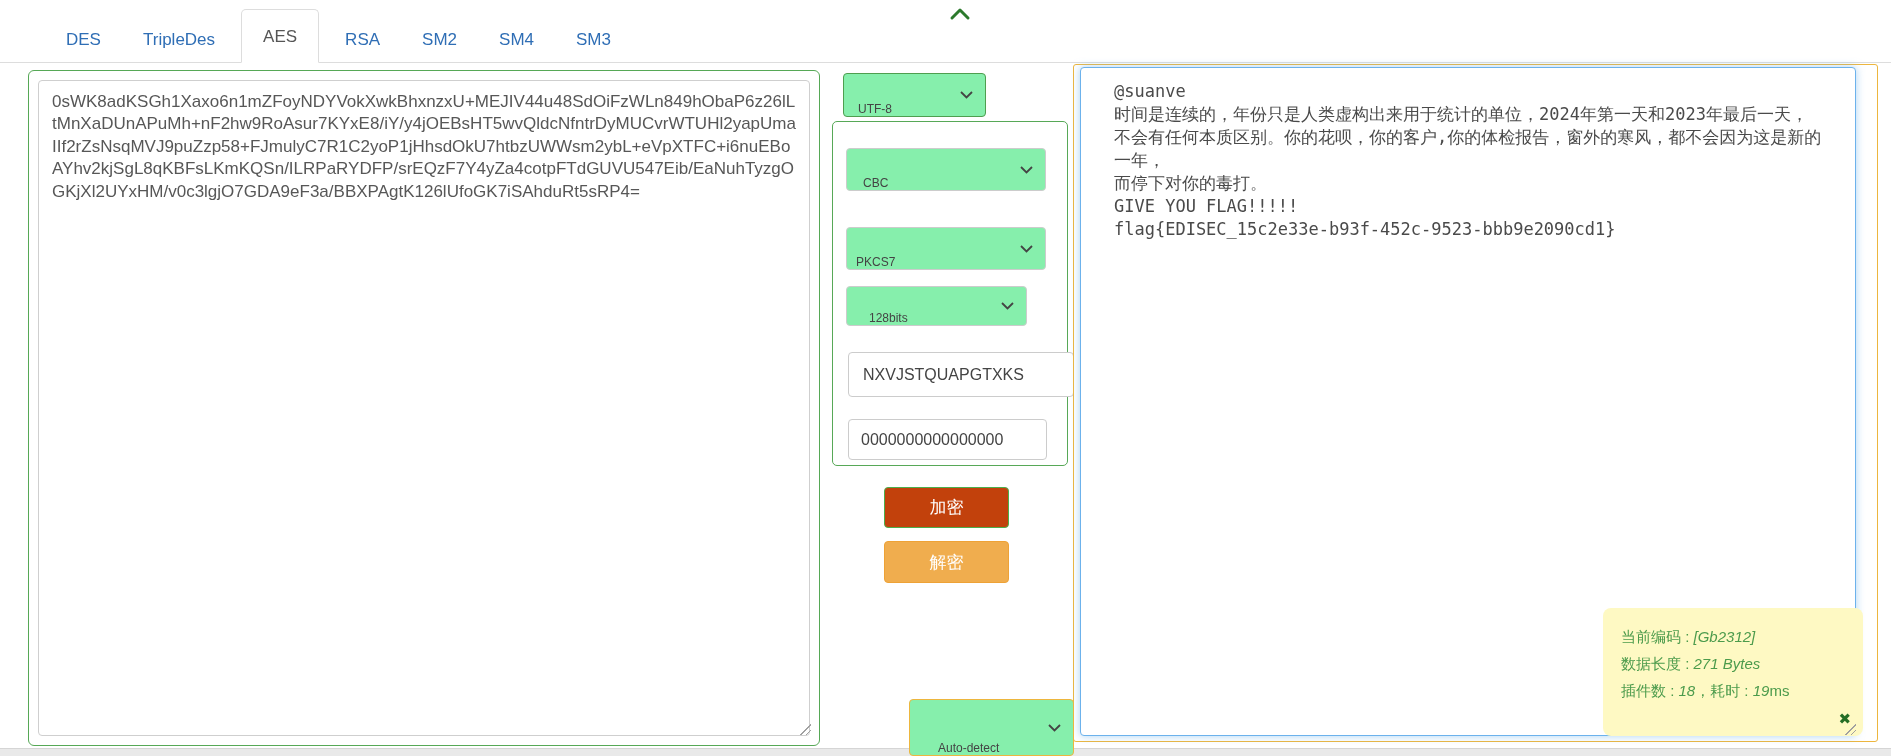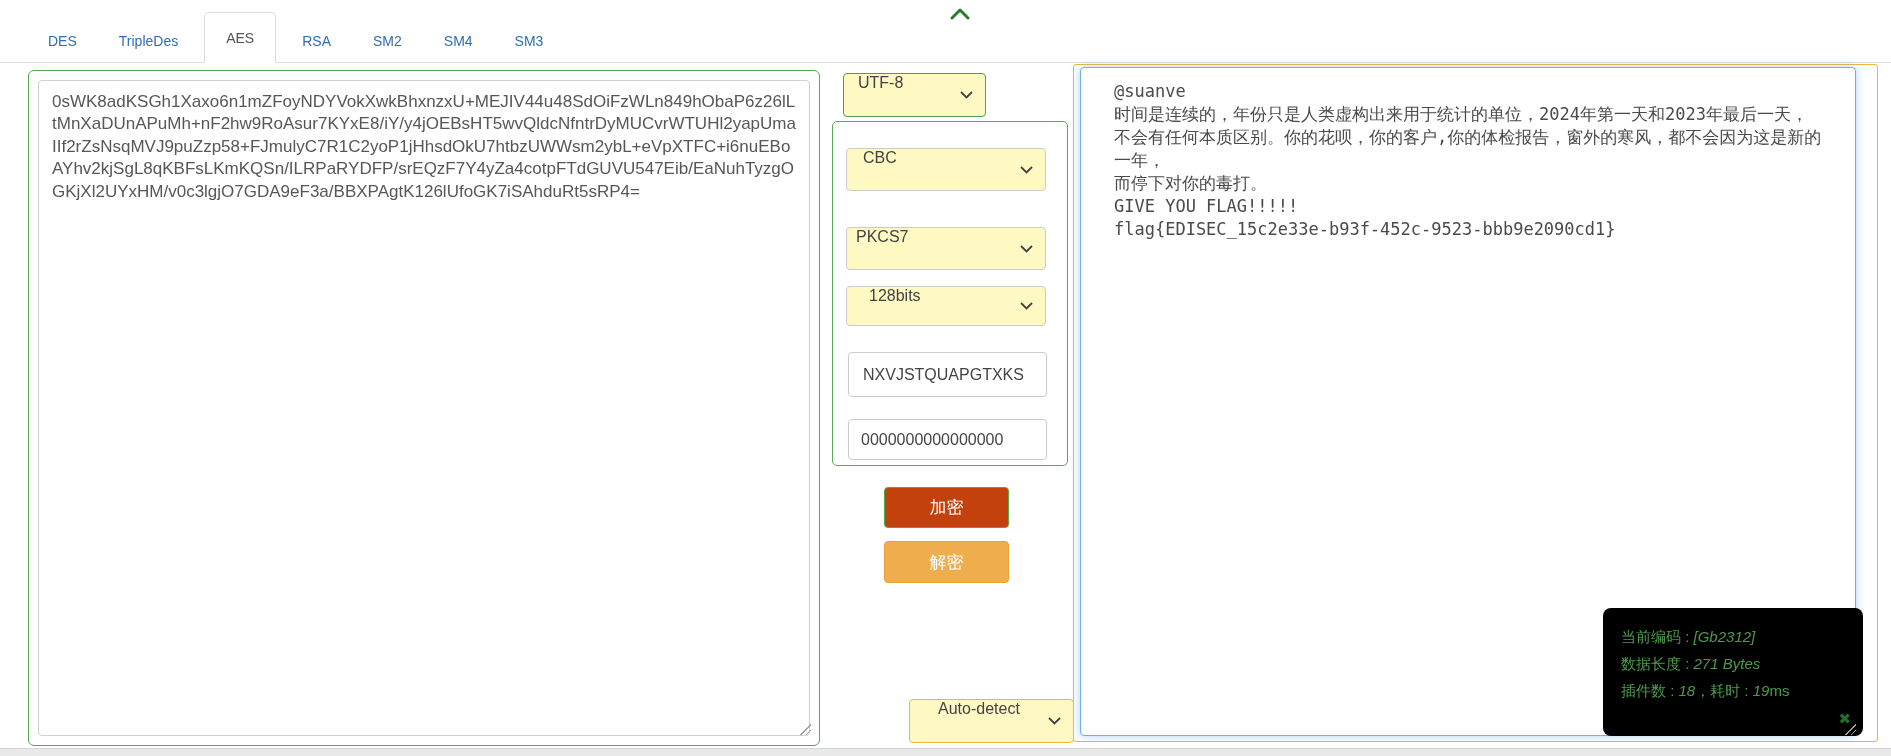--- a/index.html
+++ b/index.html
@@ -3,71 +3,71 @@
 <meta charset="utf-8">
 <style>
   * { margin:0; padding:0; box-sizing:border-box; }
   html,body { background:#fff; }
   body { font-family:"Liberation Sans","DejaVu Sans",sans-serif; }
   .stage { position:relative; width:1891px; height:756px; background:#fff; overflow:hidden; }
 
   
   .tabbar { position:absolute; left:0; top:0; width:100%; height:63px;
             border-bottom:1px solid #ddd; display:flex; align-items:flex-end;
-            padding-left:32px; font-size:14px; }
+            padding-left:50px; font-size:17px; }
   .tab { padding:14px 16px; margin-right:10px; color:#2f6eb5; cursor:pointer; line-height:1; }
   .tab.active { border:1px solid #ddd; border-bottom:1px solid #fff; border-radius:5px 5px 0 0;
                 color:#555; background:#fff; margin-bottom:-1px; padding:18px 21px 17px; }
   .caret { position:absolute; left:949px; top:6px; cursor:pointer; }
 
   
   .left-panel { position:absolute; left:28px; top:70px; width:792px; height:676px;
                 border:1px solid #56a856; border-radius:6px; }
   .input-area { position:absolute; left:38px; top:80px; width:772px; height:656px;
                 border:1px solid #cfcfcf; border-radius:4px; padding:10px 13px;
                 font-family:"Liberation Sans","DejaVu Sans",sans-serif; font-size:17px;
                 line-height:1.32; color:#575757; resize:none; outline:none; overflow:hidden;
                 white-space:pre-wrap; word-wrap:break-word; }
 
   
-  .sel { position:absolute; background:#fef9c3; border:1px solid #ccc; border-radius:4px;
-         display:flex; align-items:flex-start; font-size:16px; color:#444; cursor:pointer; }
+  .sel { position:absolute; background:#86efac; border:1px solid #ccc; border-radius:4px;
+         display:flex; align-items:flex-end; font-size:12px; color:#444; cursor:pointer; }
   .sel .chev { position:absolute; right:12px; top:50%; transform:translateY(-50%); display:flex; }
   .sel-utf8 { left:843px; top:73px; width:143px; height:44px; border-color:#4f9e4f; padding-left:14px; }
   .ctrlbox { position:absolute; left:832px; top:121px; width:236px; height:345px;
              border:1px solid #57a857; border-radius:5px; }
   .sel-mode    { left:846px; top:148px; width:200px; height:43px; padding-left:16px; }
   .sel-padding { left:846px; top:227px; width:200px; height:43px; padding-left:9px; }
-  .sel-keysize { left:846px; top:286px; width:200px; height:40px; padding-left:22px; }
+  .sel-keysize { left:846px; top:286px; width:181px; height:40px; padding-left:22px; }
   .txt { position:absolute; border:1px solid #ccc; border-radius:4px; background:#fff;
          font-family:"Liberation Sans","DejaVu Sans",sans-serif; font-size:16px; color:#444;
          outline:none; }
-  .key { left:848px; top:352px; width:199px; height:45px; padding:0 4px 0 14px; }
+  .key { left:848px; top:352px; width:226px; height:45px; padding:0 4px 0 14px; }
   .iv  { left:848px; top:419px; width:199px; height:41px; padding:0 0 0 12px; }
   .btn { position:absolute; left:884px; width:125px; border-radius:4px; border:1px solid transparent;
          color:#fff; font-size:17px; font-family:inherit; cursor:pointer; }
   .btn-encrypt { top:487px; height:41px; background:#c2410c; border-color:#4cae4c; }
   .btn-decrypt { top:541px; height:42px; background:#f0ad4e; border-color:#eea236; }
 
   
   .goldbox { position:absolute; left:1073px; top:64px; width:805px; height:678px;
              border:1px solid #edb63e; border-radius:3px; z-index:0; }
   .output-area { position:absolute; left:1080px; top:67px; width:776px; height:669px; z-index:1;
                  border:1px solid #6cb2ec; border-radius:4px;
                  box-shadow:0 0 8px rgba(102,175,233,0.55);
                  padding:12px 33px; background:#fff;
                  font-family:"DejaVu Sans Mono","Liberation Mono",monospace;
                  font-size:17px; line-height:23px; color:#4a4a4a; resize:none; outline:none;
                  white-space:pre-wrap; word-wrap:break-word; overflow:hidden; }
-  .sel-autodetect { left:909px; top:699px; width:165px; height:44px; border-color:#edb63e;
+  .sel-autodetect { left:909px; top:699px; width:165px; height:57px; border-color:#edb63e;
                     padding-left:28px; z-index:3; }
 
   
   .status { position:absolute; left:1603px; top:608px; width:260px; height:128px; z-index:2;
-            background:#000000; border-radius:8px; padding:15px 0 0 18px;
+            background:#fef9c3; border-radius:8px; padding:15px 0 0 18px;
             font-size:15px; color:#4c9b4c; }
   .srow { line-height:27px; }
   .srow i { font-style:italic; }
   .status .close { position:absolute; right:12px; bottom:8px; color:#256e25;
                    font-weight:bold; font-size:15px; font-style:normal; cursor:pointer; }
 
   .grip { position:absolute; width:13px; height:13px; z-index:4;
           background:repeating-linear-gradient(-45deg, transparent 0 3px, #a0a0a0 3px 4px);
           clip-path:polygon(100% 0, 100% 100%, 0 100%); cursor:nwse-resize; }
   .grip-left  { left:798px;  top:722px; }

